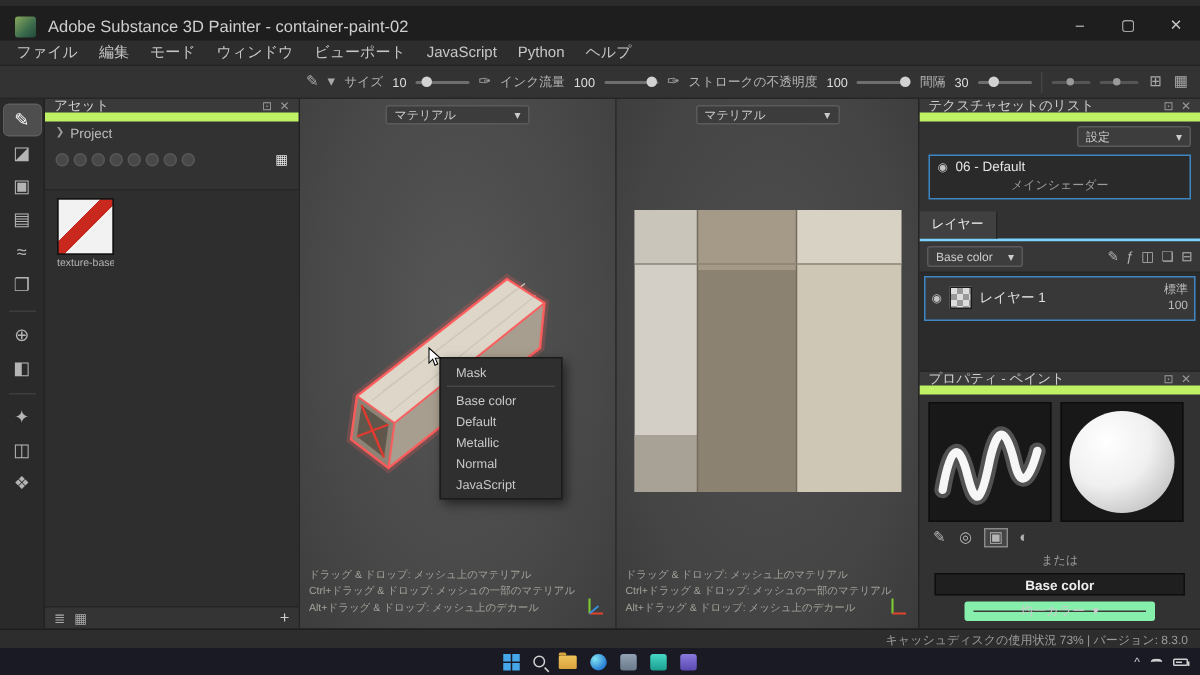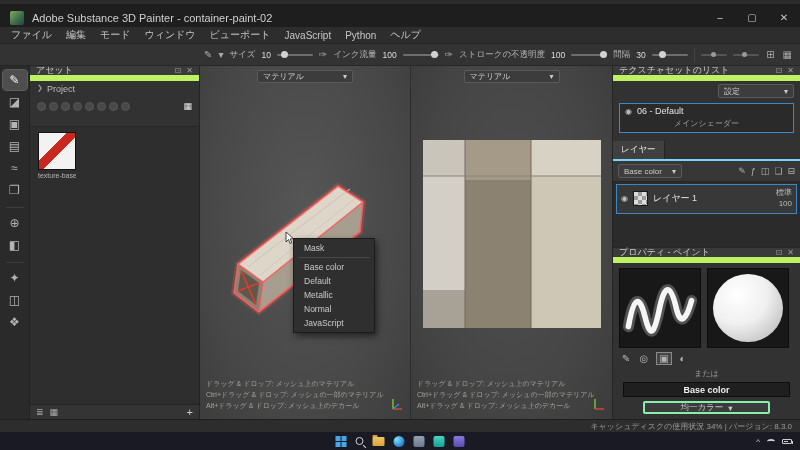--- a/index.html
+++ b/index.html
@@ -96,21 +96,21 @@
     background-image:linear-gradient(45deg,#999 25%,transparent 25%,transparent 75%,#999 75%),linear-gradient(45deg,#999 25%,#ddd 25%,#ddd 75%,#999 75%);
     background-position:0 0,4px 4px;background-size:8px 8px}
   .layer-meta{margin-left:auto;text-align:right;font-size:8px;color:#bcbcbc;line-height:1.35}
   .previews{display:flex;gap:6px;padding:5px 6px 3px}
   .preview{width:82px;height:80px;background:#181818;border:1px solid #0d0d0d;position:relative;overflow:hidden}
   .sphere{position:absolute;inset:5px;border-radius:50%;background:radial-gradient(circle at 35% 30%,#ffffff 0%,#f0f0f0 45%,#c6c6c6 80%,#a0a0a0 100%)}
   .prop-icons{display:flex;gap:9px;align-items:center;padding:2px 9px;font-size:10px;color:#b5b5b5;height:15px}
   .prop-icon.selected{outline:1px solid #8a8a8a;background:#454545;padding:0 2px}
   .or-label{text-align:center;font-size:8px;color:#9c9c9c;margin-top:2px}
   .btn-dark{margin:3px 10px 0;height:15px;background:#1f1f1f;border:1px solid #0e0e0e;color:#eeeeee;font-size:9px;font-weight:bold;display:flex;align-items:center;justify-content:center}
-  .btn-mid{margin:4px 30px 0;height:13px;background:#3c3c3c;border:2px solid #86efac;border-radius:2px;color:#cccccc;font-size:8.5px;display:flex;align-items:center;justify-content:center;gap:5px}
+  .btn-mid{margin:4px 30px 0;height:13px;background:#3c3c3c;border:6px solid #86efac;border-radius:2px;color:#cccccc;font-size:8.5px;display:flex;align-items:center;justify-content:center;gap:5px}
   .swatch{margin:5px 18px 0;height:10px;background:#ffffff;border:1px solid #0b0b0b}
 
   
   .statusbar{position:absolute;left:0;top:419px;width:800px;height:13px;background:#2d2d2d;border-top:1px solid #1e1e1e;display:flex;align-items:center;justify-content:flex-end;padding:0 8px;font-size:8px;color:#9b9b9b}
 
   
   .taskbar{position:absolute;left:0;top:432px;width:800px;height:18px;background:#191a24}
   .tb-center{position:absolute;left:50%;top:0;height:18px;transform:translateX(-50%);display:flex;gap:9px;align-items:center}
   .start{display:grid;grid-template-columns:5px 5px;grid-template-rows:5px 5px;gap:1px}
   .start div{background:#46a6ea}
@@ -408,21 +408,21 @@
     <div class="or-label">または</div>
     <div class="btn-dark">Base color</div>
     <div class="btn-mid">
       <span>均一カラー</span>
       <span>▾</span>
     </div>
     <div class="swatch"></div>
   </div>
 
   <div class="statusbar">
-    <span>キャッシュディスクの使用状況  34% | バージョン: 8.3.0</span>
+    <span>キャッシュディスクの使用状況  73% | バージョン: 8.3.0</span>
   </div>
 
   <div class="taskbar">
     <div class="tb-center">
       <div class="start">
           <div></div>
           <div></div>
           <div></div>
           <div></div>
         </div>

